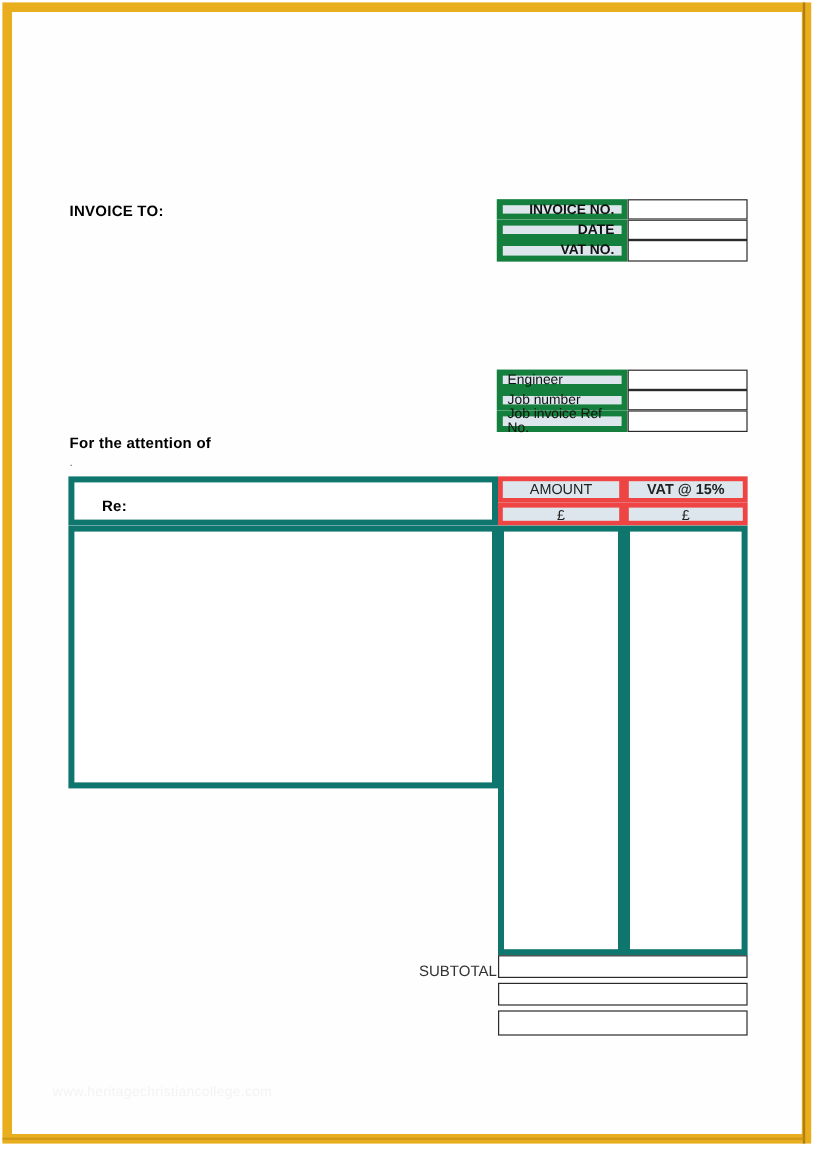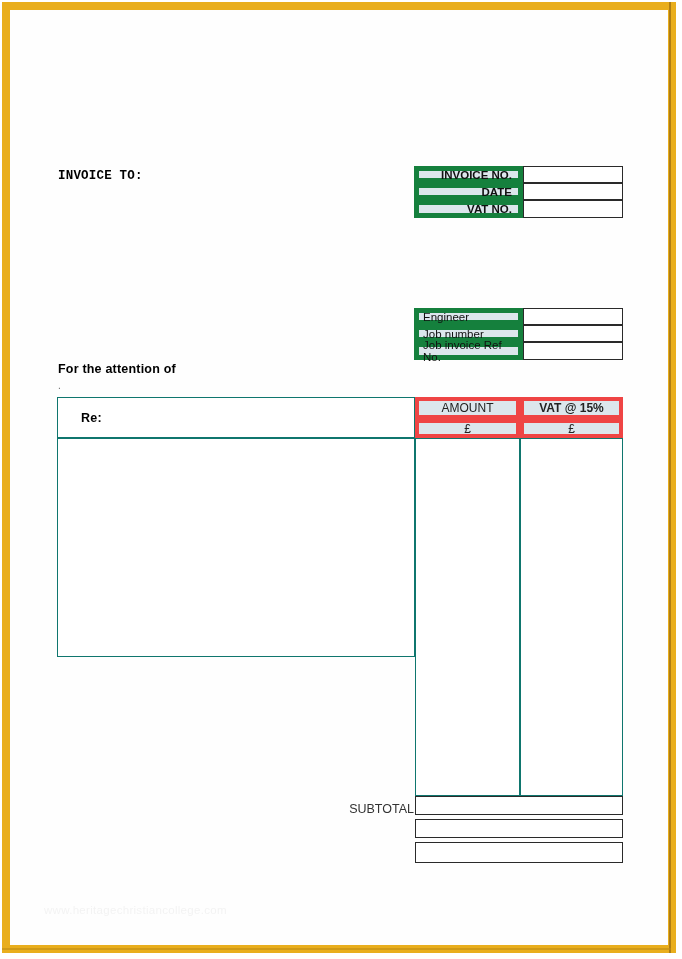--- a/index.html
+++ b/index.html
@@ -82,21 +82,21 @@
     border: 4px solid #ef4444;
     box-sizing: border-box;
     font-size: 12px;
     color: #222;
     display: flex;
     align-items: center;
     justify-content: center;
   }
 
   .box {
-    border: 1px solid #0f766e;
+    border: 5px solid #0f766e;
     background: #ffffff;
     box-sizing: border-box;
   }
 
   .heading-bold {
     font-weight: bold;
     font-size: 12.5px;
     color: #000;
     letter-spacing: .2px;
   }
@@ -132,21 +132,21 @@
 </head>
 <body>
 
 <div id="page">
 
   <div class="frame-outer"></div>
   <div class="frame-shadow-r"></div>
   <div class="frame-shadow-b"></div>
   <div class="frame-inner"></div>
 
-  <div class="abs txt heading-bold" style="left:58px; top:170px;font-family:Liberation Mono, monospace;">INVOICE TO:</div>
+  <div class="abs txt heading-bold" style="left:58px; top:170px;">INVOICE TO:</div>
 
   <div class="abs lbl-cell bold right" style="left:414px; top:166px; width:109px; height:17px;">INVOICE NO.</div>
   <div class="abs val-cell" style="left:523px; top:166px; width:100px; height:17px;"></div>
 
   <div class="abs lbl-cell bold right" style="left:414px; top:183px; width:109px; height:17px;">DATE</div>
   <div class="abs val-cell" style="left:523px; top:183px; width:100px; height:17px;"></div>
 
   <div class="abs lbl-cell bold right" style="left:414px; top:200px; width:109px; height:18px;">VAT NO.</div>
   <div class="abs val-cell" style="left:523px; top:200px; width:100px; height:18px;"></div>
 

